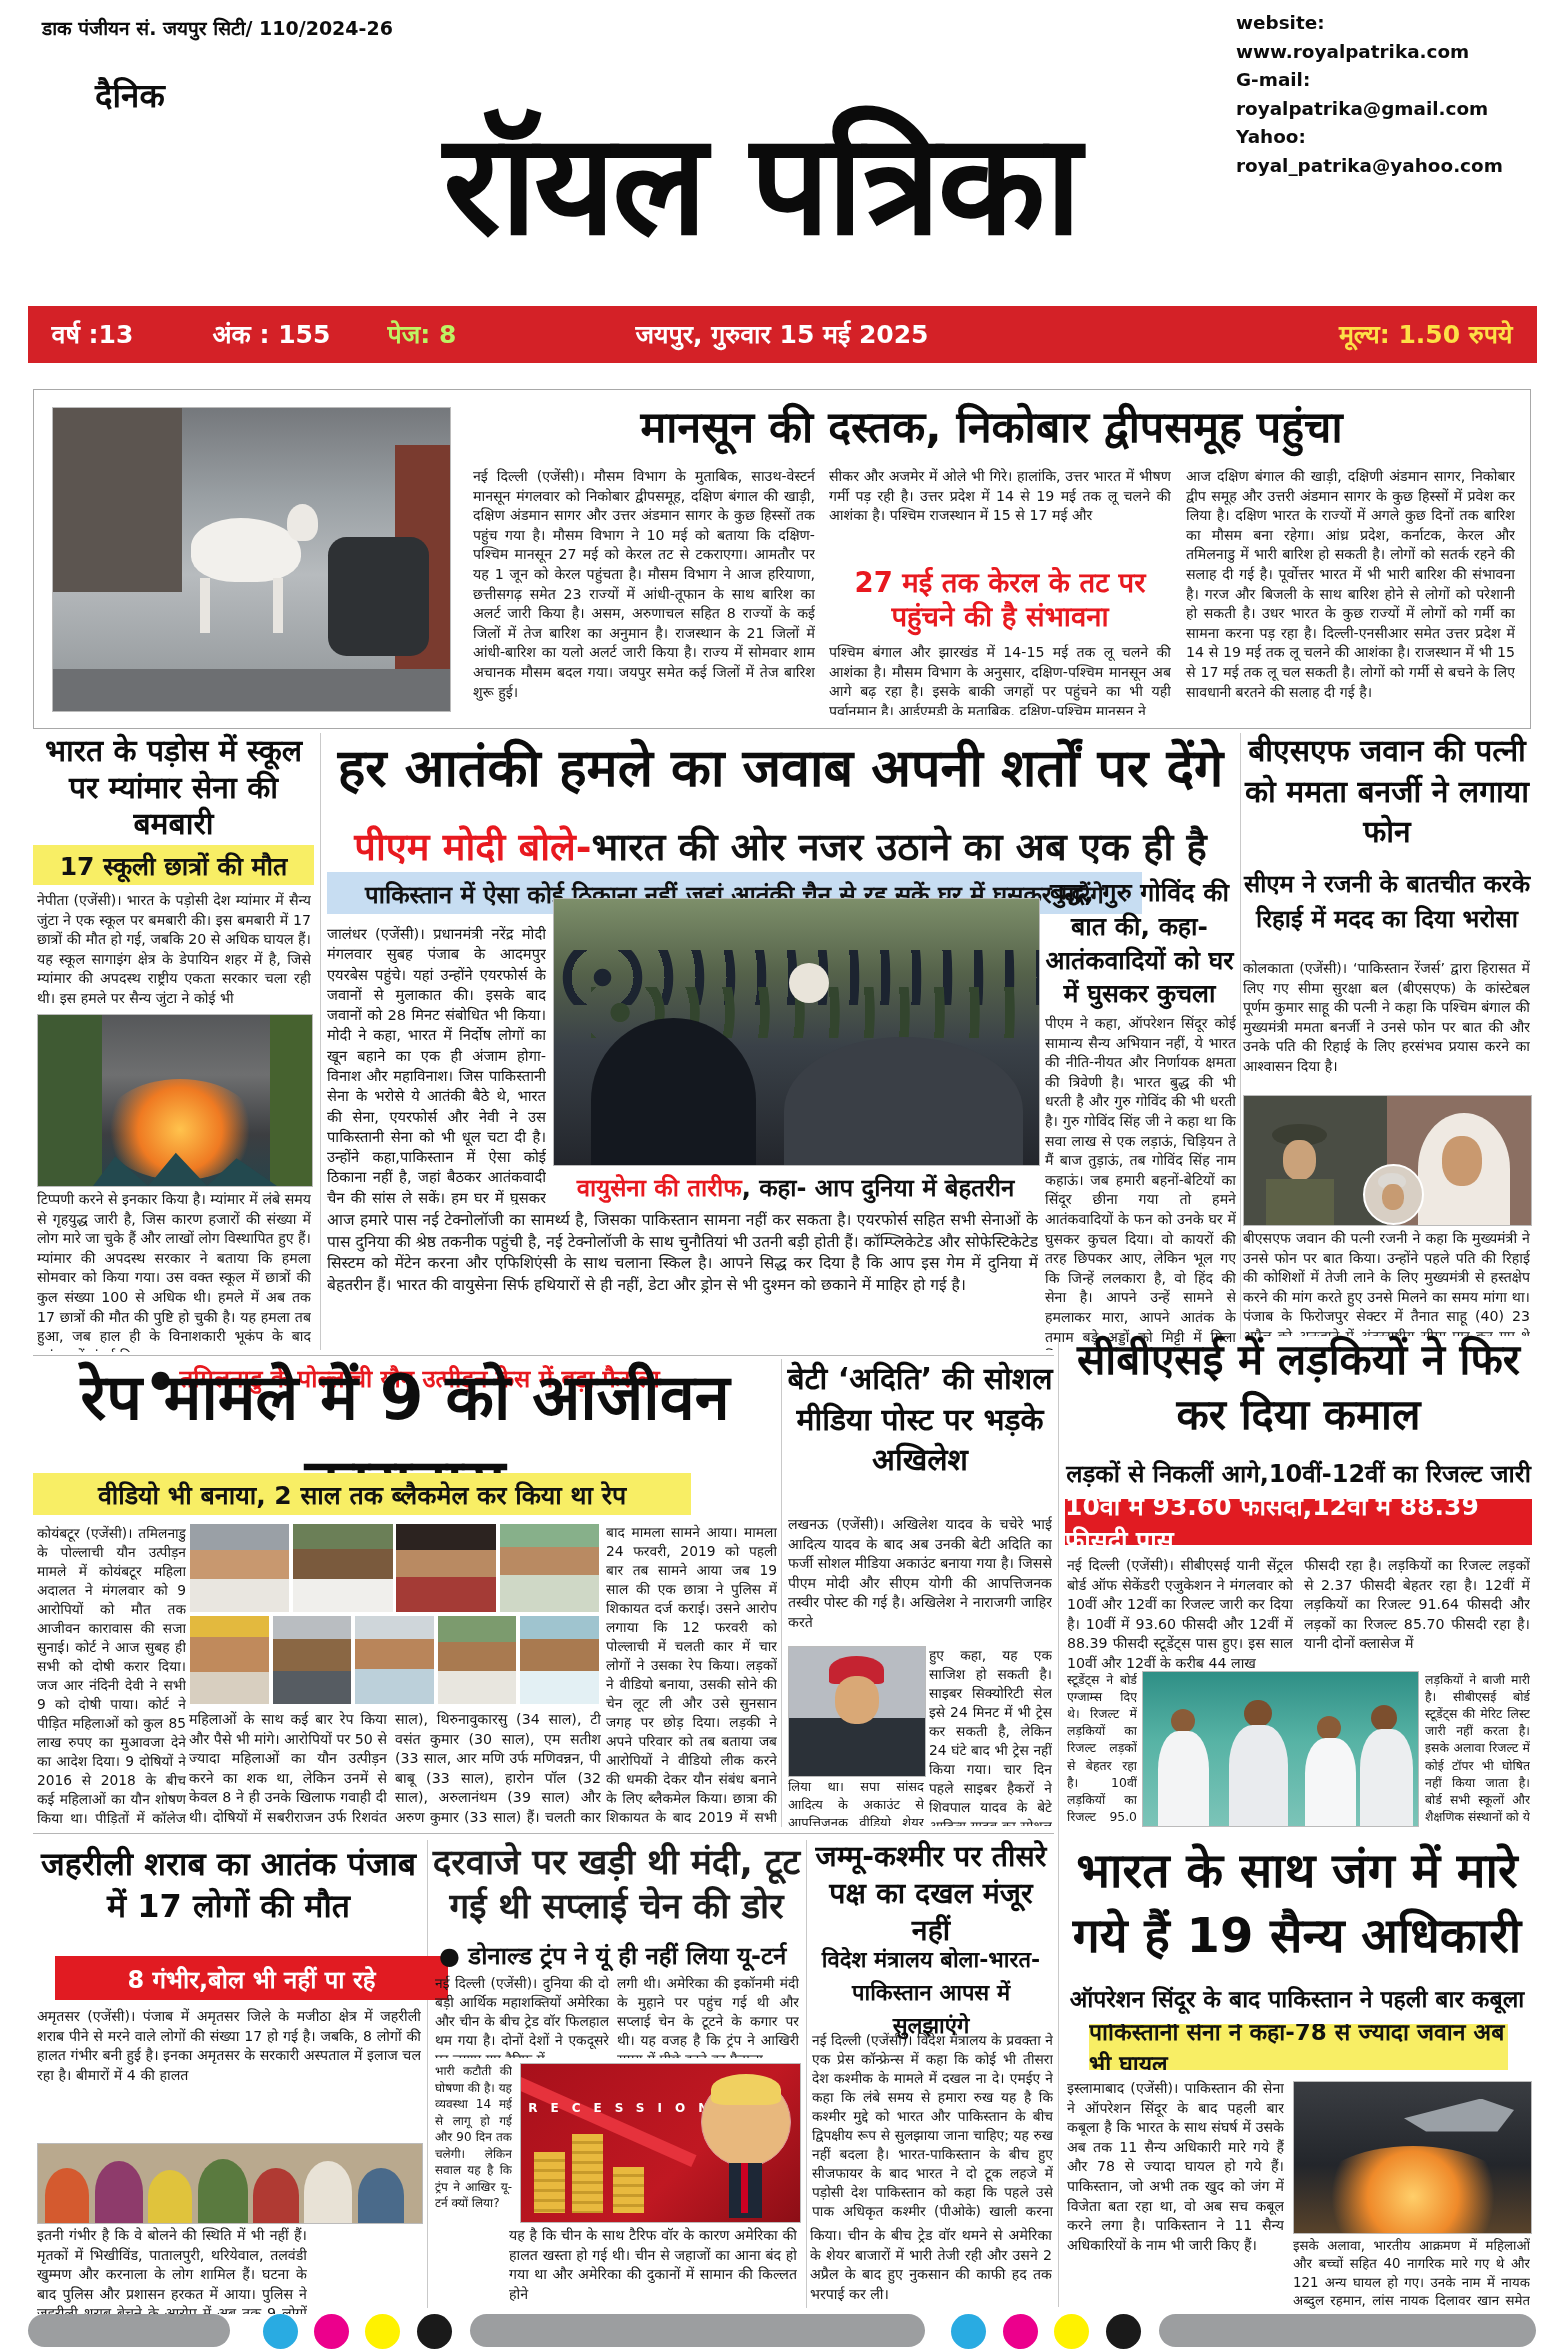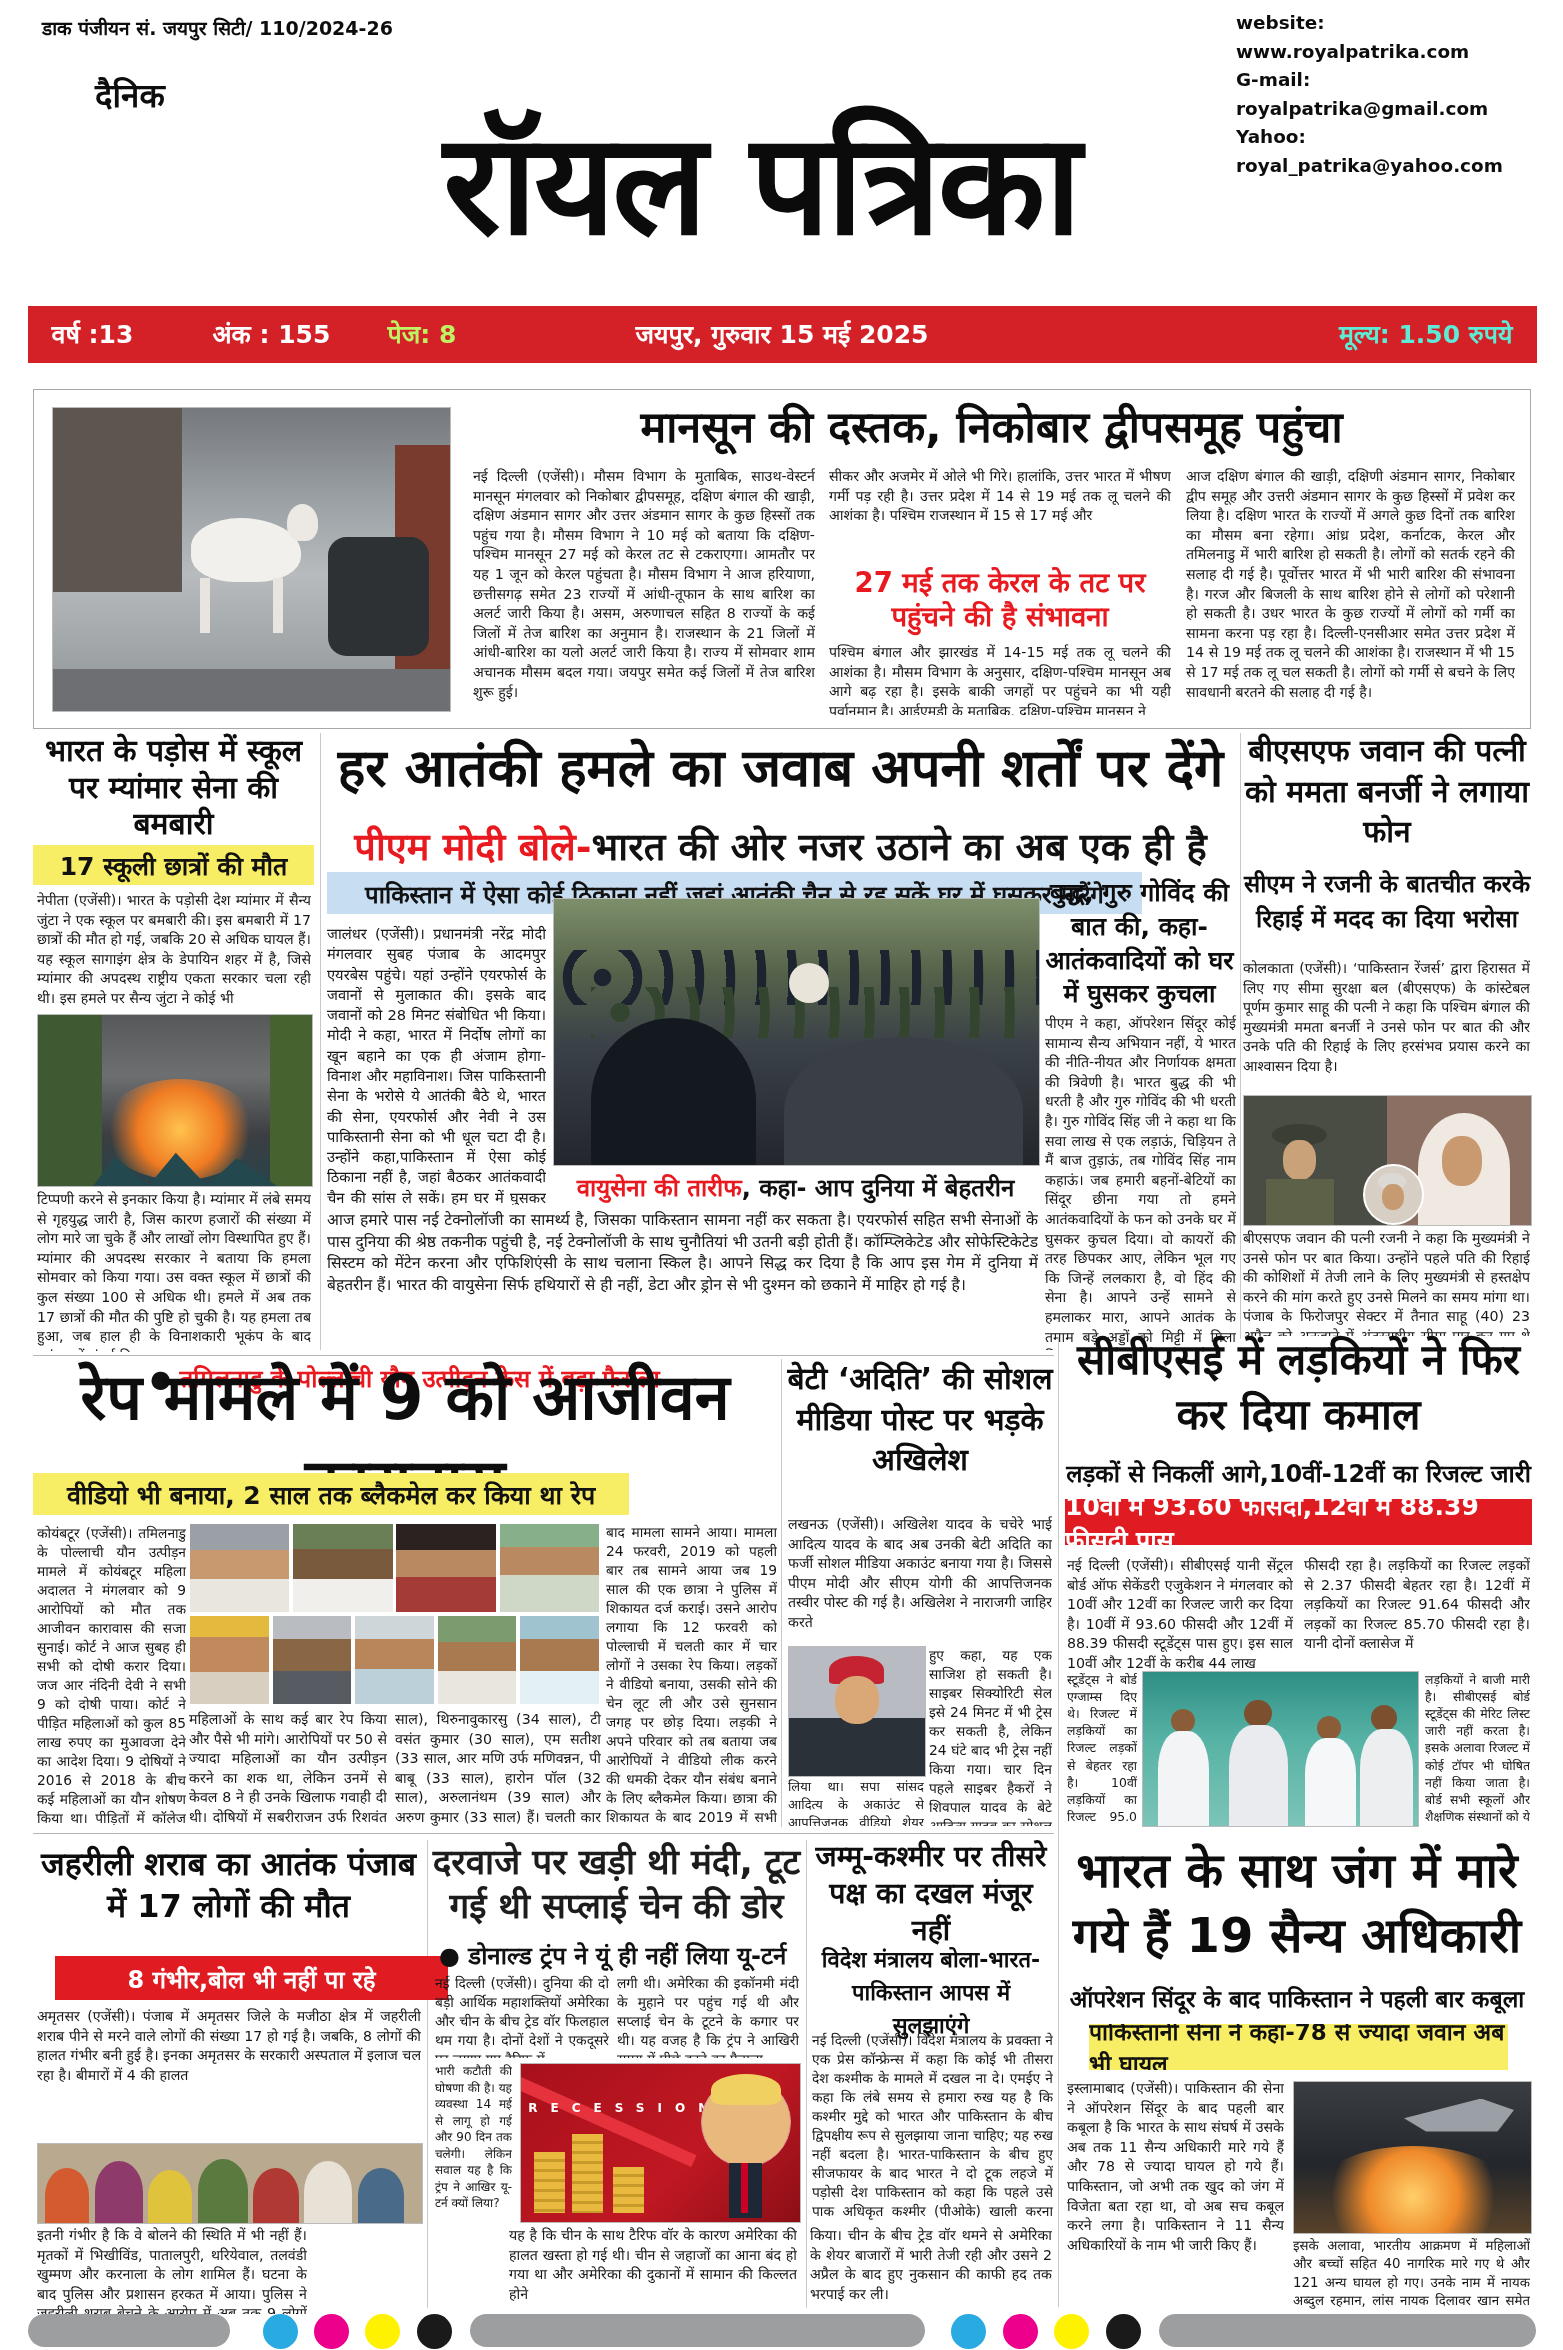--- a/index.html
+++ b/index.html
@@ -32,21 +32,21 @@
   <div class="abs hd" style="left:95px;top:72px;font-size:33px;">दैनिक</div>
   <div class="abs" style="left:0;top:53px;width:1522px;height:250px;display:flex;align-items:center;justify-content:center;">
     <span style="font-size:140px;font-weight:900;letter-spacing:-2.8px;color:#0b0b0b;">रॉयल पत्रिका</span>
   </div>
 
   <div class="abs" style="left:27.5px;top:306px;width:1509px;height:57px;background:#d42127;">
     <span class="abs" style="left:24px;top:0;line-height:57px;color:#fff;font-weight:700;font-size:25px;">वर्ष :13</span>
     <span class="abs" style="left:185px;top:0;line-height:57px;color:#fff;font-weight:700;font-size:25px;">अंक : 155</span>
     <span class="abs" style="left:360px;top:0;line-height:57px;color:#bef264;font-weight:700;font-size:25px;">पेज: 8</span>
     <span class="abs" style="left:0;right:0;top:0;line-height:57px;color:#fff;font-weight:700;font-size:25px;text-align:center;">जयपुर, गुरुवार 15 मई 2025</span>
-    <span class="abs" style="right:24px;top:0;line-height:57px;color:#5eead4;font-weight:700;font-size:25px;">मूल्य: 1.50 रुपये</span>
+    <span class="abs" style="right:24px;top:0;line-height:57px;color:#fde047;font-weight:700;font-size:25px;">मूल्य: 1.50 रुपये</span>
   </div>
 
   <div class="abs" style="left:33px;top:389px;width:1496px;height:338px;border:0.9px solid #a8a8a8;">
     <div class="photo" style="left:18.4px;top:16.5px;width:397px;height:303px;background:linear-gradient(180deg,#75787c 0%,#9aa0a4 30%,#b7bbbe 55%,#8e9396 100%);">
       <div class="abs" style="left:0;top:0;width:129px;height:184px;background:#5c5550;"></div>
       <div class="abs" style="right:0;top:37px;width:55px;height:257px;background:#7a3b2f;"></div>
       <div class="abs" style="left:138px;top:110px;width:110px;height:64px;border-radius:45% 55% 40% 40%;background:#f2f0ec;"></div>
       <div class="abs" style="left:234px;top:96px;width:31px;height:37px;border-radius:50% 50% 40% 40%;background:#ece9e4;"></div>
       <div class="abs" style="left:147px;top:170px;width:9.2px;height:55px;background:#e8e5e0;"></div>
       <div class="abs" style="left:220px;top:170px;width:9.2px;height:55px;background:#e8e5e0;"></div>
@@ -112,21 +112,21 @@
 
   <div class="vr" style="left:320px;top:733px;height:617px;"></div>
   <div class="vr" style="left:1240px;top:733px;height:606px;"></div>
 
   <div class="hr" style="left:33px;top:1355px;width:1021px;border-top:0.9px solid #b5b5b5;"></div>
   <div class="abs ctr" style="left:33px;top:1361px;width:744px;font-size:24px;font-weight:800;">
     <span style="color:#111;">●</span>
     <span style="color:#e8191f;">तमिलनाडु के पोल्लाची यौन उत्पीड़न केस में बड़ा फैसला</span>
   </div>
   <div class="abs hd ctr" style="left:33px;top:1352px;width:744px;font-size:63px;font-weight:700;">रेप मामले में 9 को आजीवन कारावास</div>
-  <div class="abs band" style="left:33px;top:1473px;width:596px;height:42px;background:#f8ee65;font-size:25px;">वीडियो भी बनाया, 2 साल तक ब्लैकमेल कर किया था रेप</div>
+  <div class="abs band" style="left:33px;top:1473px;width:658px;height:42px;background:#f8ee65;font-size:25px;">वीडियो भी बनाया, 2 साल तक ब्लैकमेल कर किया था रेप</div>
   <div class="abs j" style="left:37px;top:1524px;width:149px;height:301px;font-size:13.8px;">कोयंबटूर (एजेंसी)। तमिलनाडु के पोल्लाची यौन उत्पीड़न मामले में कोयंबटूर महिला अदालत ने मंगलवार को 9 आरोपियों को मौत तक आजीवन कारावास की सजा सुनाई। कोर्ट ने आज सुबह ही सभी को दोषी करार दिया। जज आर नंदिनी देवी ने सभी 9 को दोषी पाया। कोर्ट ने पीड़ित महिलाओं को कुल 85 लाख रुपए का मुआवजा देने का आदेश दिया। 9 दोषियों ने 2016 से 2018 के बीच कई महिलाओं का यौन शोषण किया था। पीड़ितों में कॉलेज की छात्राएं और शादीशुदा महिलाएं थीं। दोषियों ने यौन शोषण के वीडियो बनाए थे। उसके जरिए ब्लैकमेल करके</div>
   <div class="abs" style="left:189px;top:1523px;width:411px;height:182px;display:flex;flex-direction:column;gap:1.8px;">
     <div style="flex:1;display:flex;gap:1.8px;">
       <div class="mug" style="background:linear-gradient(180deg,#9aa0a6 0 30%,#c8986f 30% 62%,#e9e6e0 62% 100%);"></div>
       <div class="mug" style="background:linear-gradient(180deg,#6b7f57 0 28%,#7a5a3d 28% 62%,#f0efec 62% 100%);"></div>
       <div class="mug" style="background:linear-gradient(180deg,#2c2320 0 30%,#b98a62 30% 60%,#a43b36 60% 100%);"></div>
       <div class="mug" style="background:linear-gradient(180deg,#87b08a 0 26%,#b98a62 26% 58%,#cfd8c6 58% 100%);"></div>
     </div>
     <div style="flex:1;display:flex;gap:1.8px;">
       <div class="mug" style="background:linear-gradient(180deg,#e3b93e 0 24%,#c08a5c 24% 64%,#d8cfc0 64% 100%);"></div>

